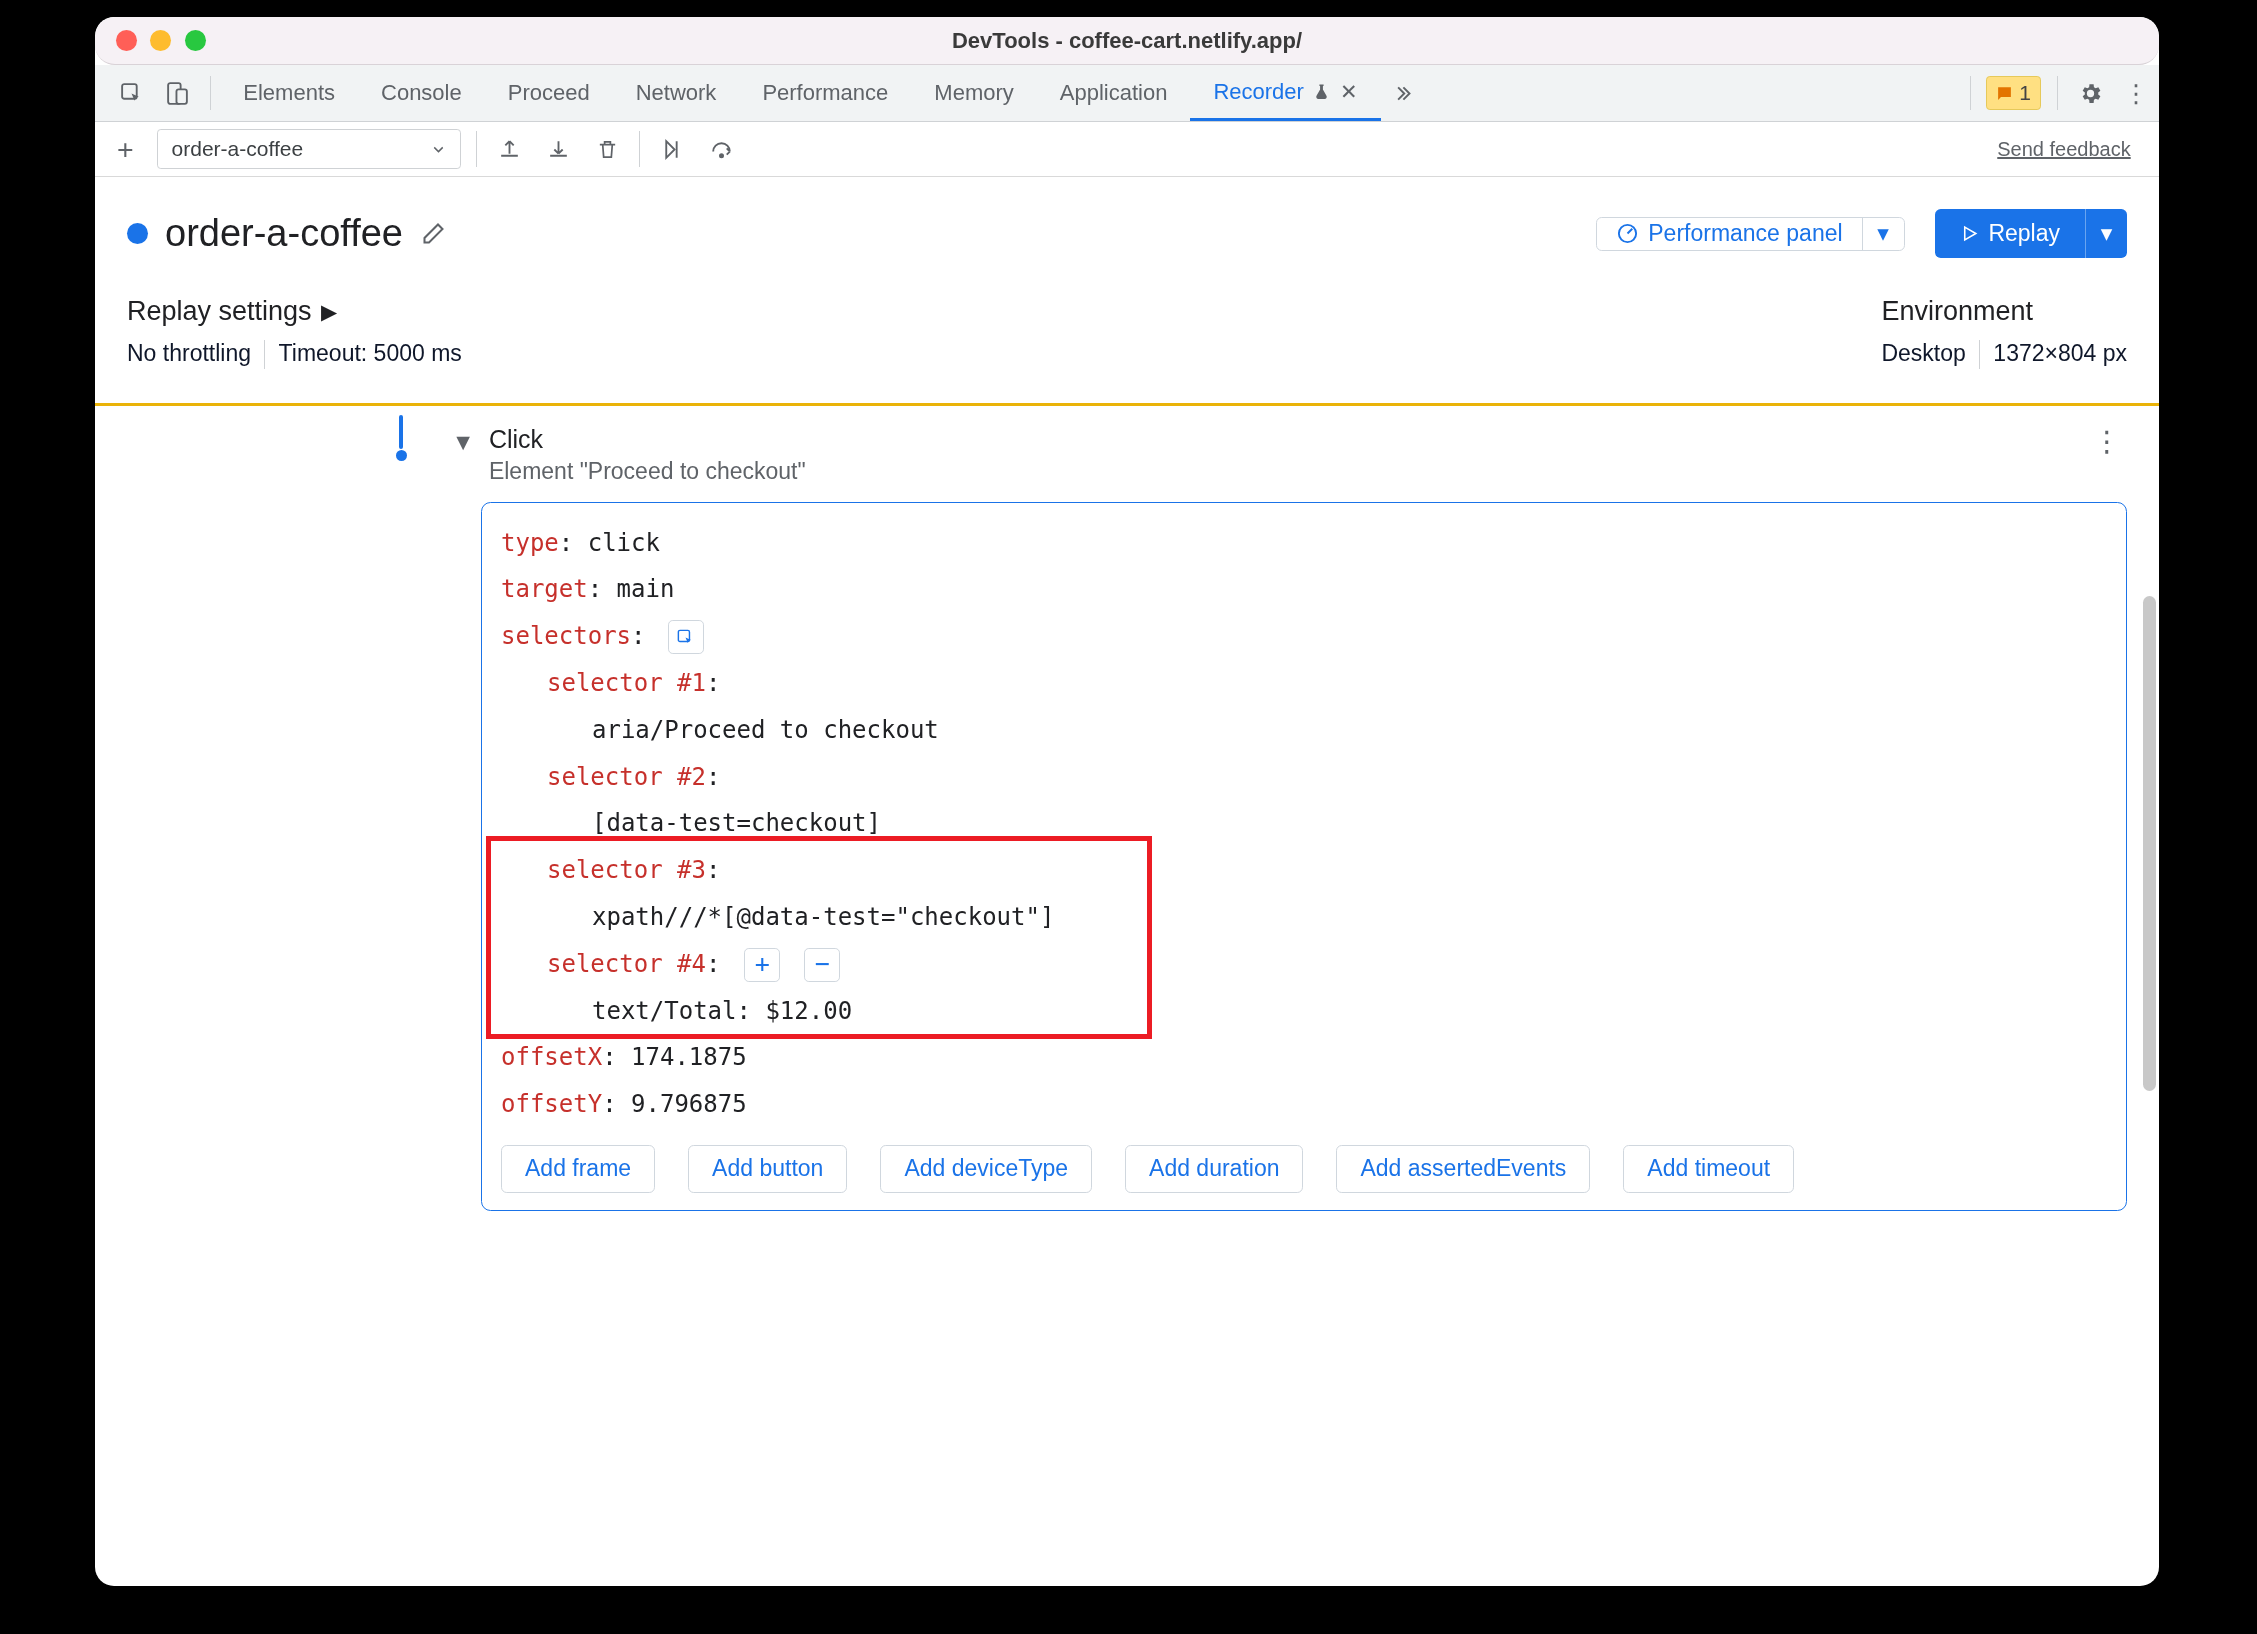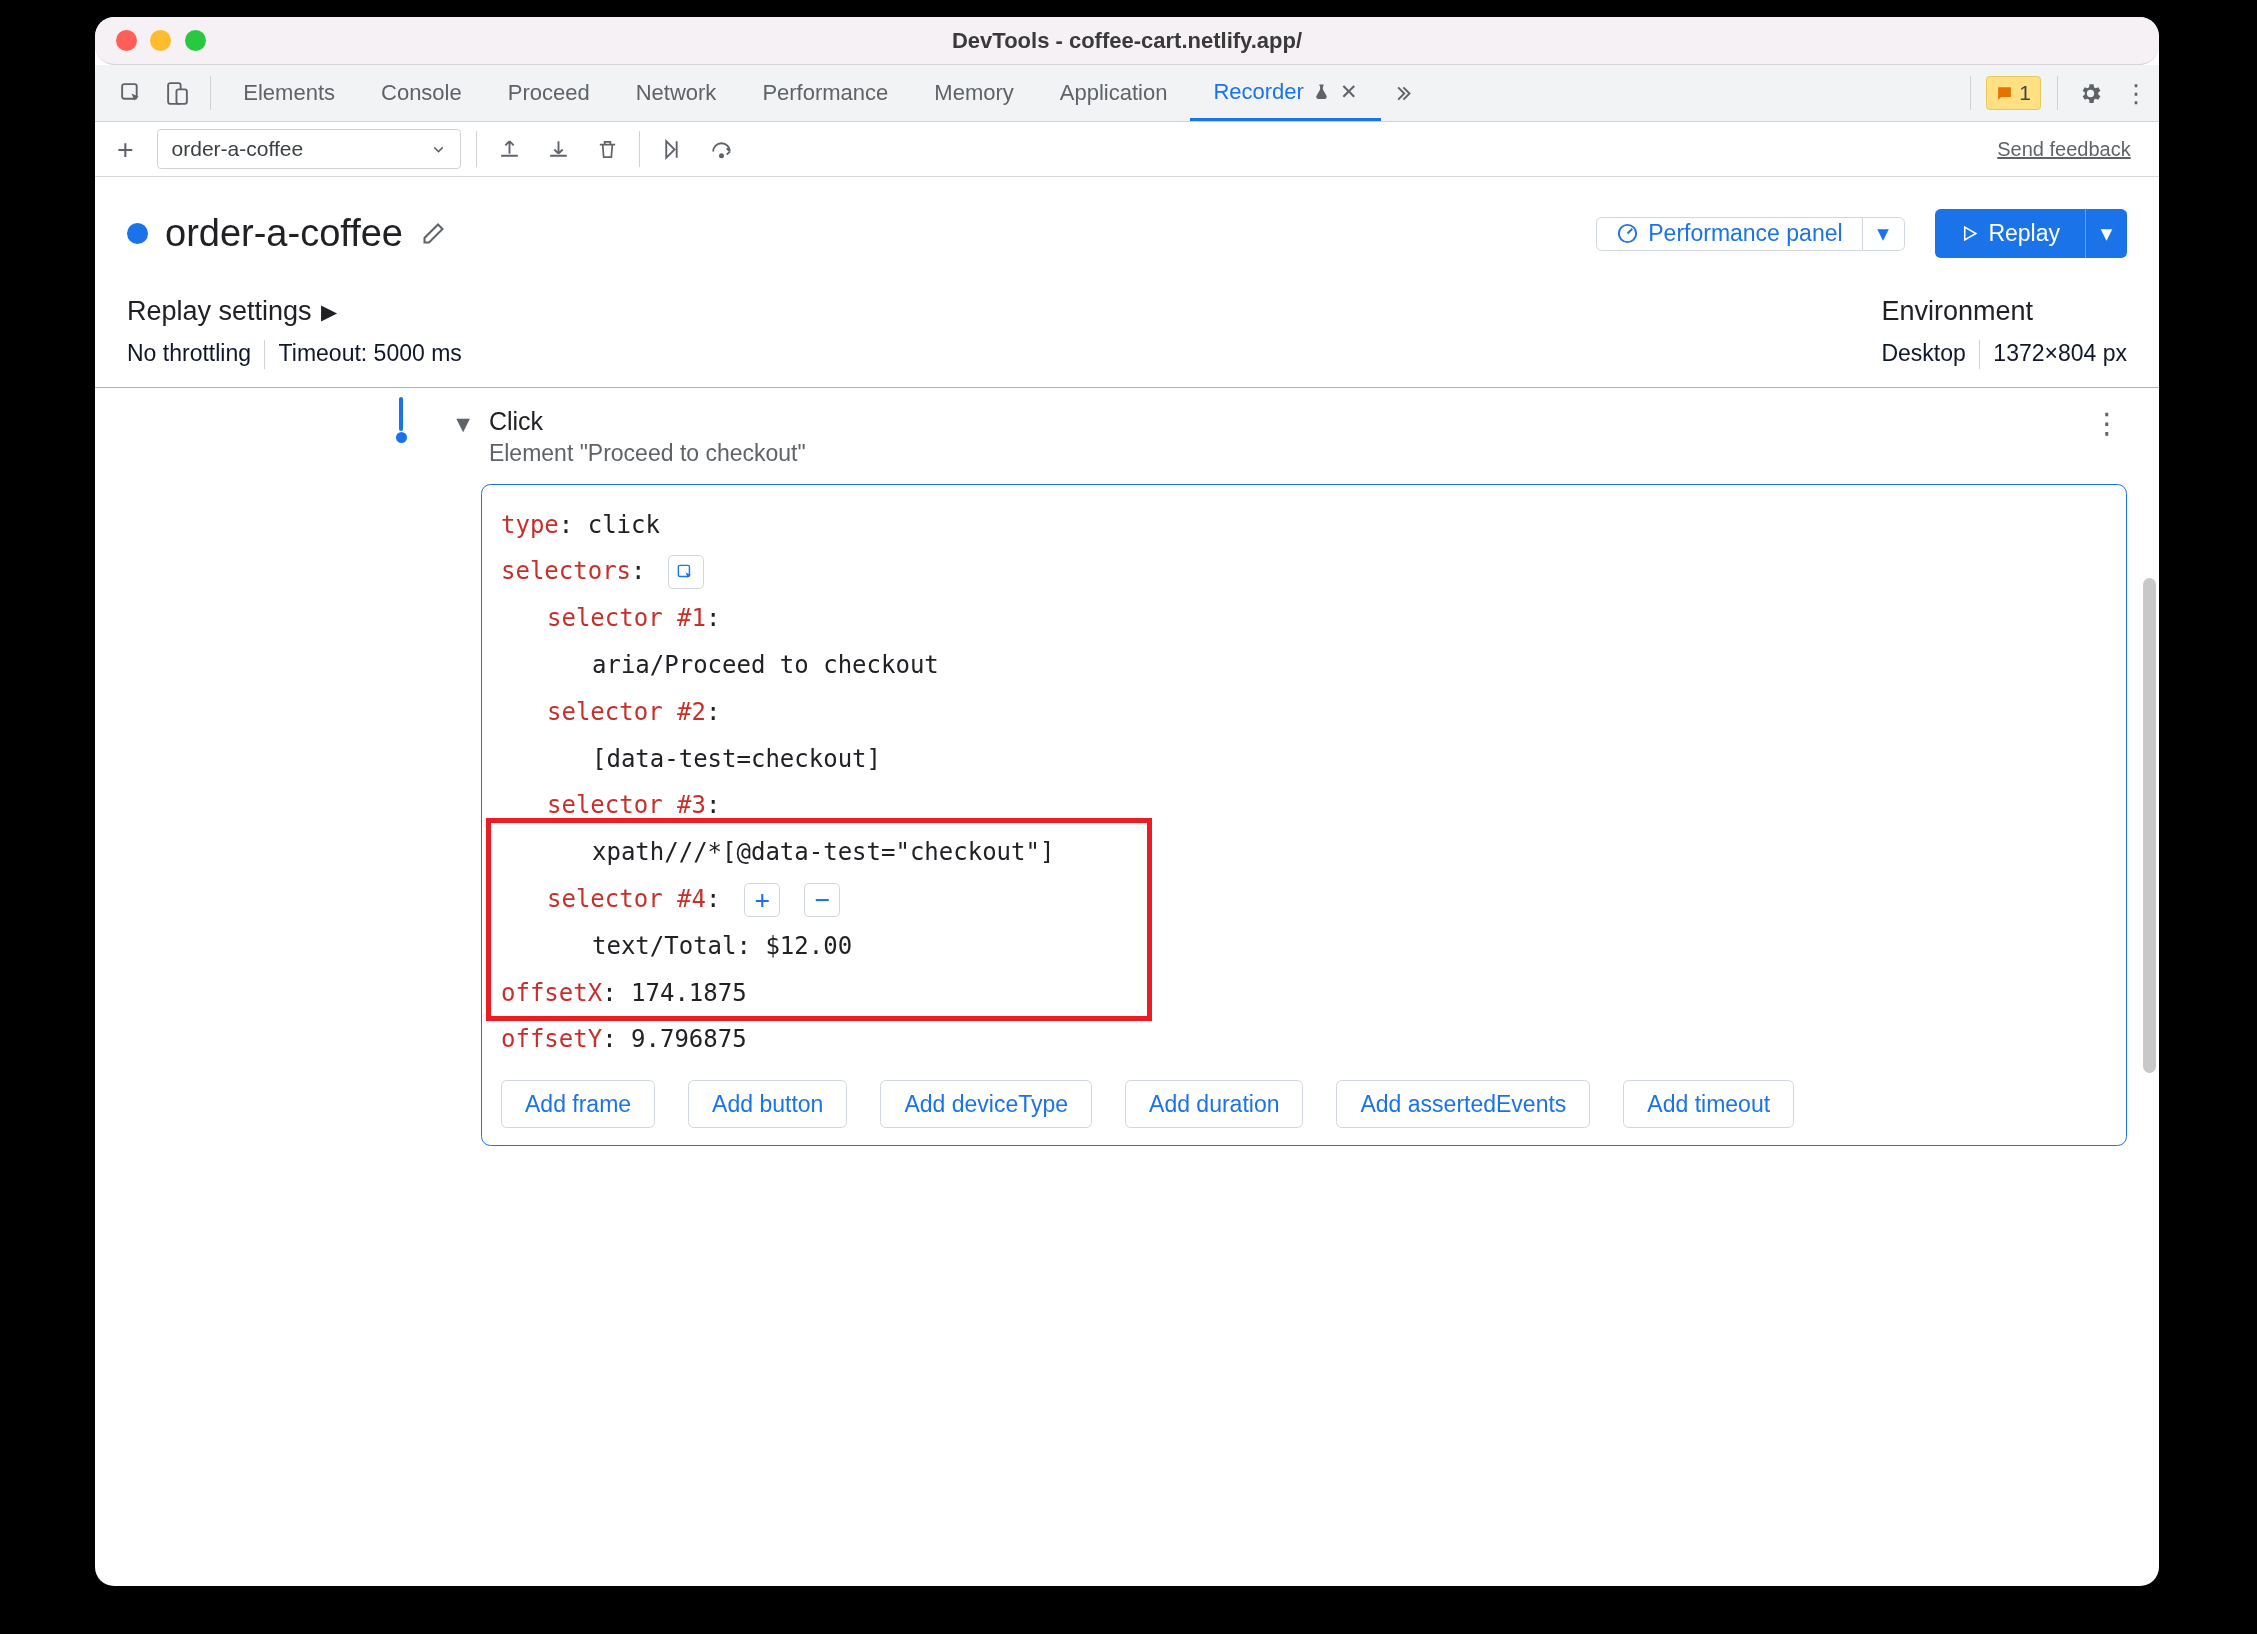--- a/index.html
+++ b/index.html
@@ -76,21 +76,21 @@
 .rec-name { font-size:38px; font-weight:400; color:#202124; }
 .edit-icon { color:#5f6368; }
 .headerrow .grow { flex:1; }
 .split-btn { display:flex; border:1px solid #d0d7de; border-radius:5.7px; overflow:hidden; height:34px; }
 .split-btn .main-b { display:flex; align-items:center; gap:9.5px; padding:0 19px; color:#1a73e8; font-size:23px; }
 .split-btn .caret { border-left:1px solid #d0d7de; width:42px; display:flex; align-items:center; justify-content:center; color:#1a73e8; }
 .replay-btn { display:flex; background:#1a73e8; border-radius:5.7px; overflow:hidden; height:49px; margin-left:13.3px; }
 .replay-btn .main-b { display:flex; align-items:center; gap:9.5px; padding:0 25px; color:#fff; font-size:23px; }
 .replay-btn .caret { border-left:1px solid rgba(255,255,255,0.35); width:42px; display:flex; align-items:center; justify-content:center; color:#fff; }
 
-.settings-row { display:flex; padding: 38px 32px 18px 32px; border-bottom:1px solid #eab308; }
+.settings-row { display:flex; padding: 38px 32px 34px 32px; border-bottom:3px solid #eab308; }
 .settings-left { display:flex; flex-direction:column; gap:13.3px; }
 .settings-head { font-size:27px; color:#202124; display:flex; align-items:center; gap:9.5px; }
 .settings-sub { font-size:23px; color:#0f172a; display:flex; gap:13.3px; }
 .settings-sub .vsep { width:1px; height:28.5px; background:#cfd2d5; }
 .settings-right { margin-left:auto; text-align:left; display:flex; flex-direction:column; gap:13.3px; }
 
 .main-area { flex:1; overflow:auto; position:relative; padding: 19px 32px 28.5px 295px; }
 .timeline-marker {
   position:absolute; left:304px; top:9.5px; width:3.8px; height:34px; background:#1a73e8; border-radius:2.9px;
 }
@@ -296,20 +296,21 @@
       <div class="step">
         <div class="chev">▼</div>
         <div>
           <div class="step-head">Click</div>
           <div class="step-sub">Element "Proceed to checkout"</div>
         </div>
       </div>
 
       <div class="step-body">
         <div class="row1"><span class="key">type</span>: <span>click</span></div>
+        <div class="row1"><span class="key">target</span>: <span>main</span></div>
         <div class="row1"><span class="key">selectors</span>:
           <span class="sel-pick">
             <svg width="19" height="19" viewBox="0 0 24 24" fill="none" stroke="#1a73e8" stroke-width="1.8">
                 <rect x="3" y="3" width="14" height="14" rx="2"></rect>
                 <path d="M12 12l7 3-3 1-1 3-3-7z" fill="#1a73e8" stroke="none"></path>
               </svg>
           </span>
         </div>
         <div class="row2"><span class="key">selector #1</span>:</div>
         <div class="row3"><span>aria/Proceed to checkout</span></div>

